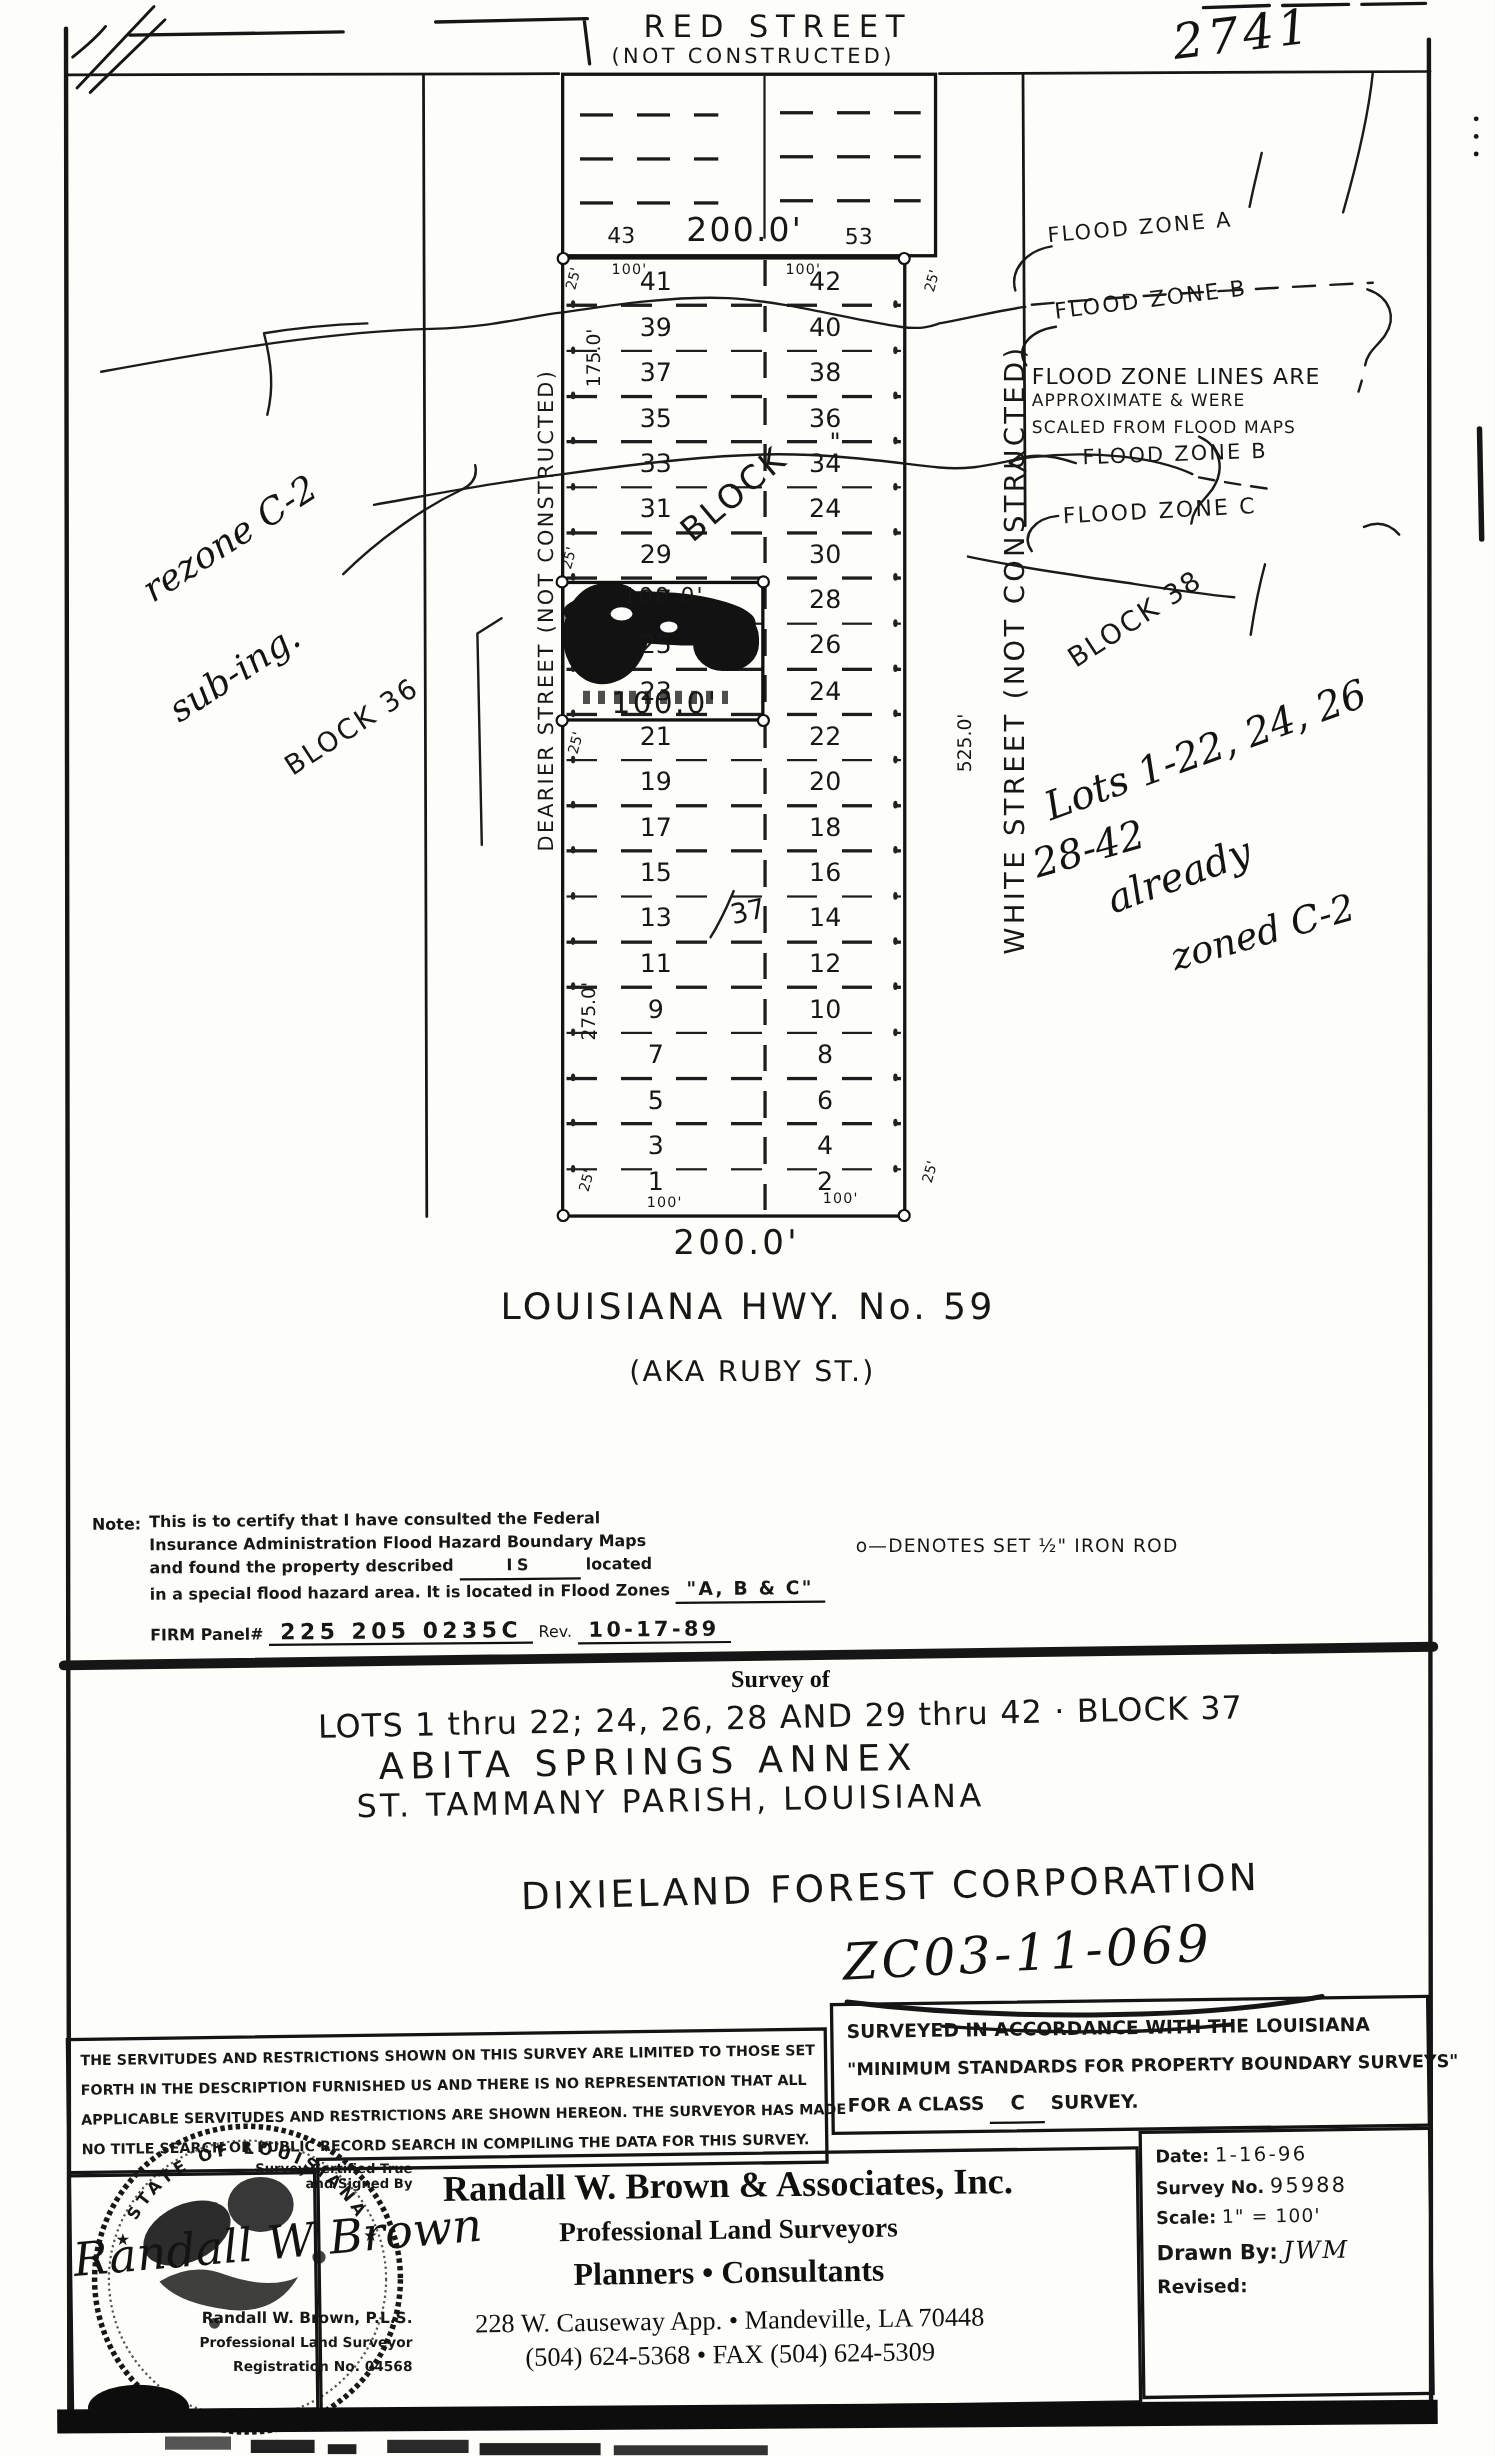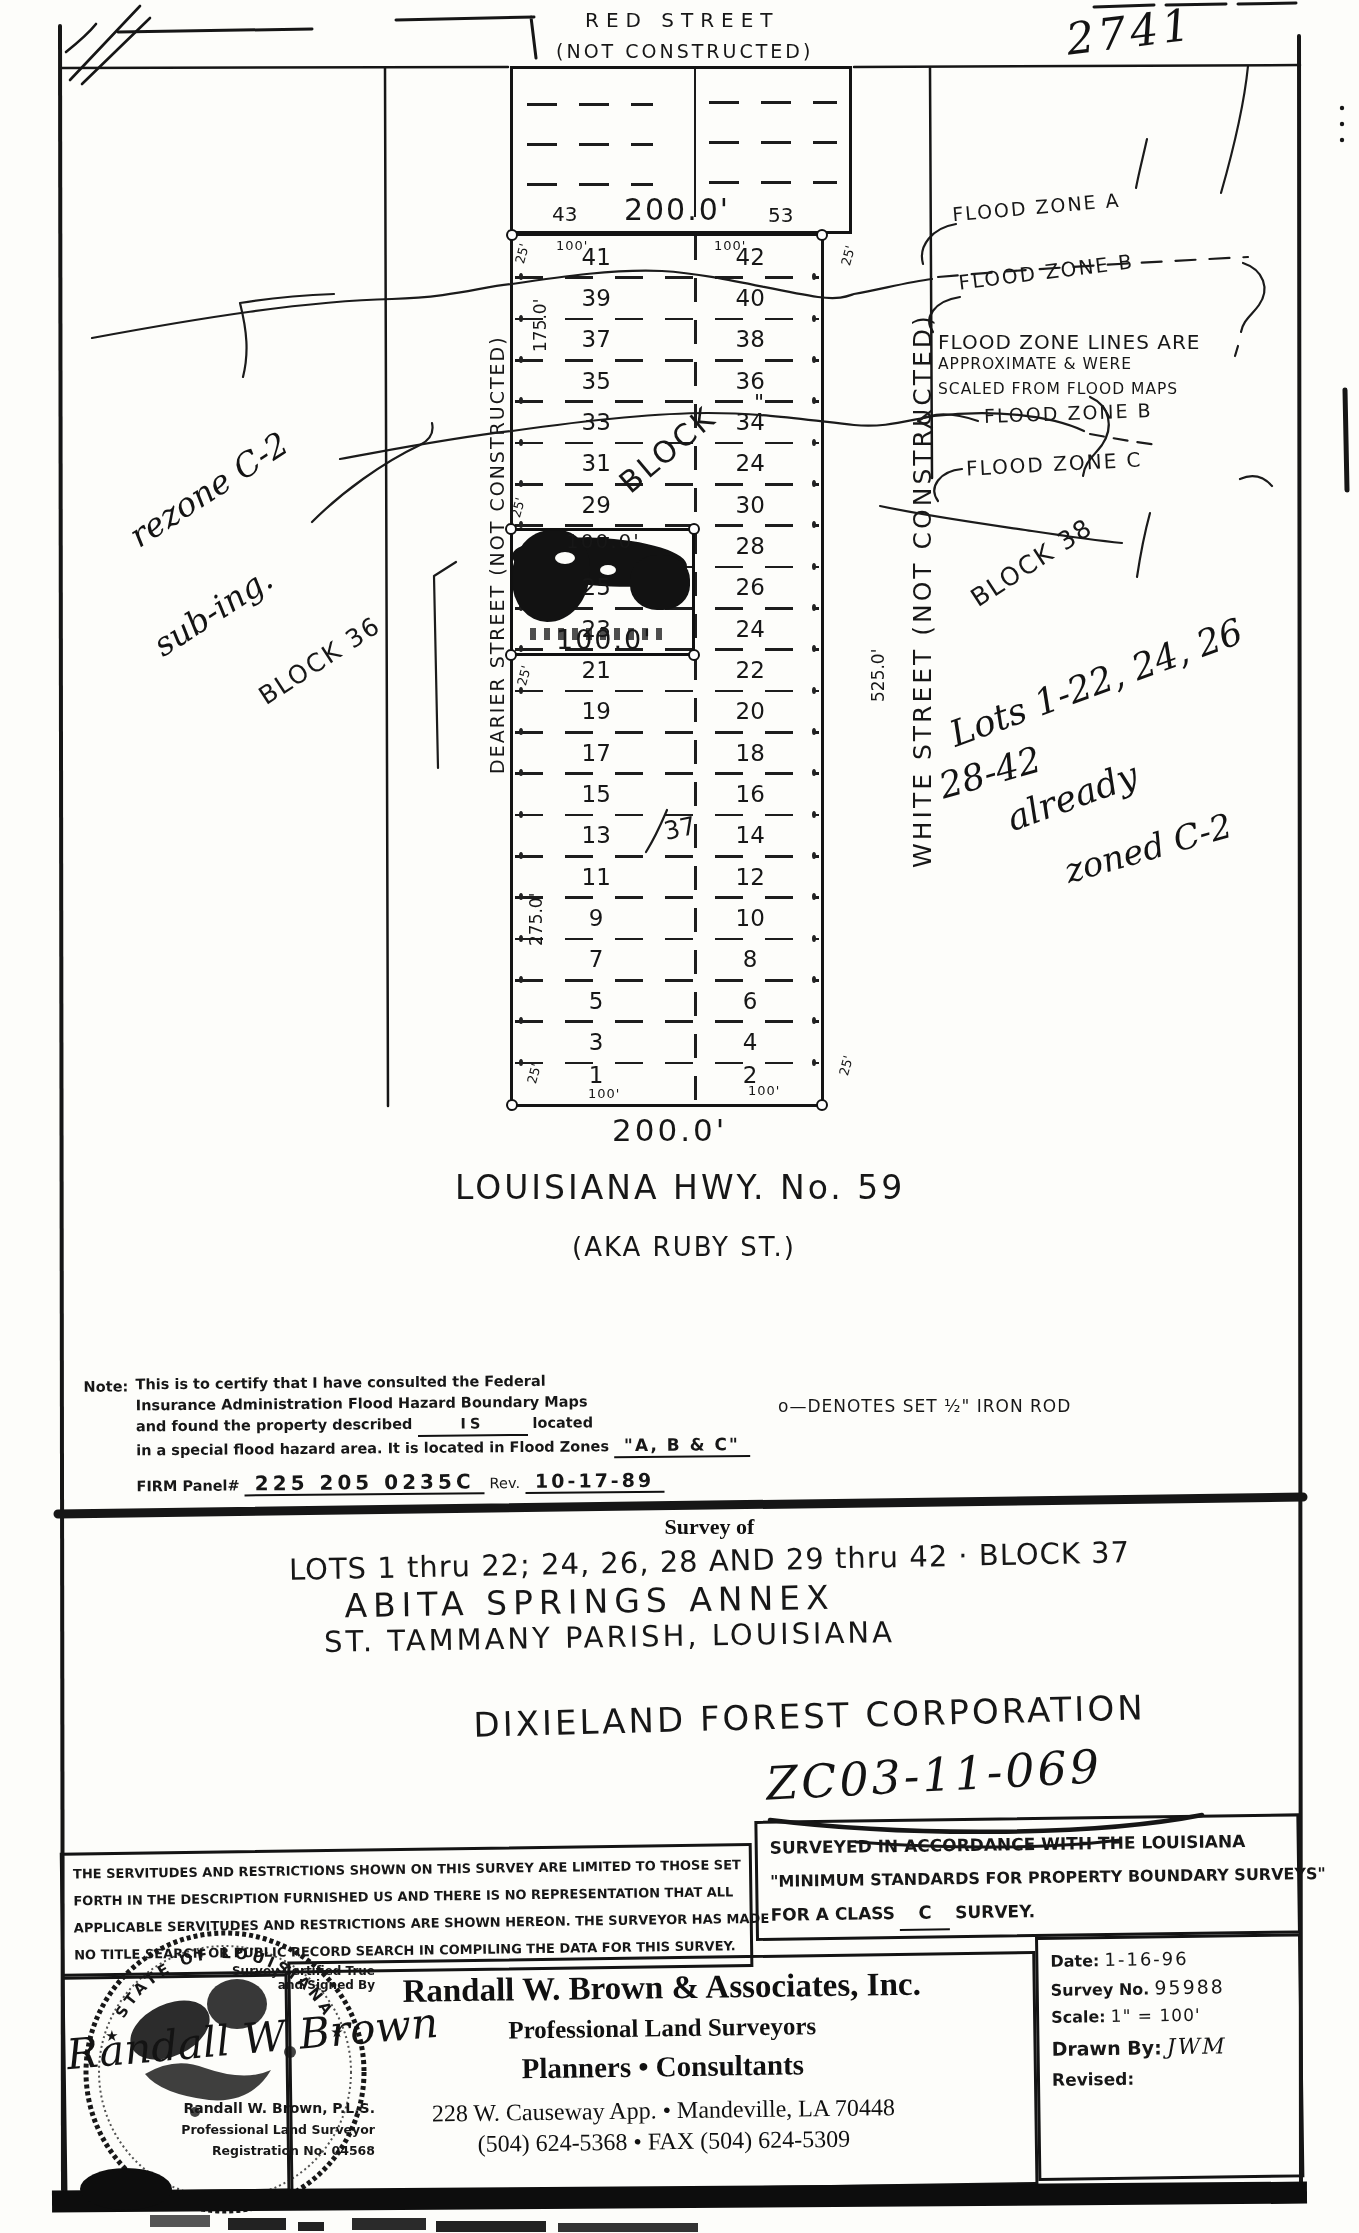--- a/index.html
+++ b/index.html
@@ -76,21 +76,21 @@
       <path stroke-width="4.5" d="M770,1820 C900,1836 1090,1837 1202,1815"></path>
       <path stroke-width="3" d="M856,1842 C960,1850 1060,1848 1120,1840"></path>
     </g>
     <g fill="#161616">
       <circle cx="1342" cy="108" r="2.2"></circle>
         <circle cx="1342" cy="124" r="2.2"></circle>
         <circle cx="1342" cy="140" r="2.2"></circle>
     </g>
   </svg>
 
-  <div class="a hp" style="left:585px;top:8px;font-size:20px;letter-spacing:7px;">RED STREET</div>
+  <div class="a hp" style="left:585px;top:8px;font-size:28px;letter-spacing:7px;">RED STREET</div>
   <div class="a hp" style="left:556px;top:40px;font-size:19px;letter-spacing:3px;">(NOT CONSTRUCTED)</div>
   <div class="a cur" style="left:1066px;top:6px;font-size:44px;transform:rotate(-7deg);letter-spacing:4px;">2741</div>
 
   <div class="a" style="left:510px;top:66px;width:342px;height:168px;border:3px solid #141414;box-sizing:border-box;">
     <div class="a hdash" style="left:14px;top:34px;width:126px;"></div>
     <div class="a hdash" style="left:196px;top:32px;width:128px;"></div>
     <div class="a hdash" style="left:14px;top:74px;width:126px;"></div>
     <div class="a hdash" style="left:196px;top:72px;width:128px;"></div>
     <div class="a hdash" style="left:14px;top:114px;width:126px;"></div>
     <div class="a hdash" style="left:196px;top:112px;width:128px;"></div>

